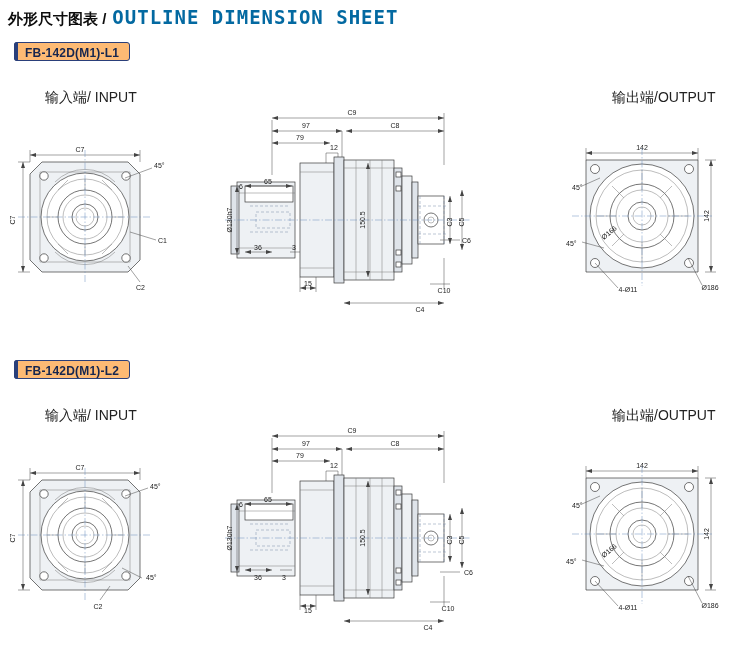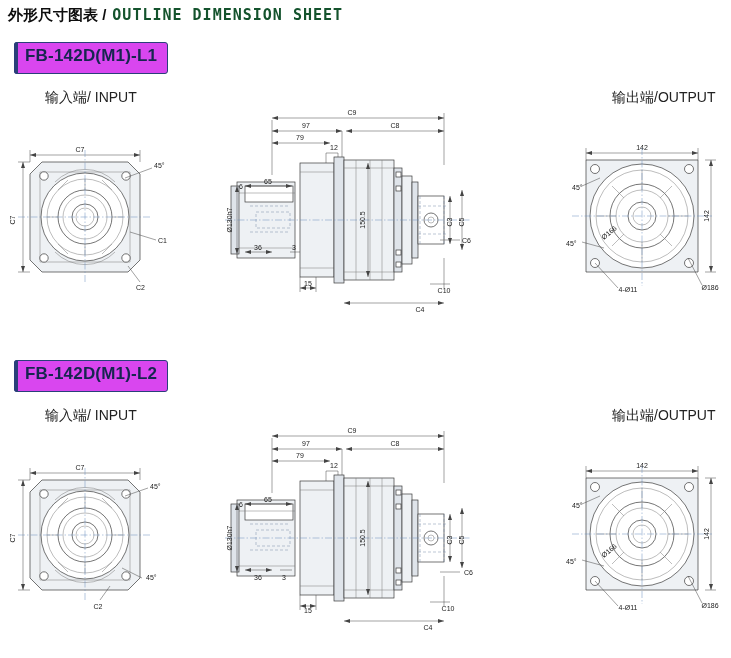--- a/index.html
+++ b/index.html
@@ -9,31 +9,31 @@
     font-family:"Liberation Sans", sans-serif;
     color:#1a1a1a;
     position:relative;
     overflow:hidden;
   }
   .page{position:relative;width:731px;height:566px;}
 
   
   .header{position:absolute;left:8px;top:6px;display:flex;align-items:baseline;gap:6px;}
   .header .cn{font-size:15px;font-weight:bold;color:#0d0d0d;letter-spacing:0px;}
-  .header .en{font-size:15px;font-weight:bold;color:#14532d;letter-spacing:1px;
+  .header .en{font-size:19px;font-weight:bold;color:#0369a1;letter-spacing:1px;
               font-family:"DejaVu Sans Mono", monospace;}
 
   
   .model-tag{
     position:absolute;
     border:1px solid #2a3f7a;
     border-radius:3px;
-    background:#d946ef;
-    padding:3px 10px 7px 10px;
-    font-size:17px;
+    background:#fdba74;
+    padding:3px 10px 0 10px;
+    font-size:12px;
     color:#16264f;
     font-weight:bold;
     letter-spacing:.2px;
   }
   .model-tag:before{
     content:"";position:absolute;left:-1px;top:-1px;bottom:-1px;width:4px;
     background:#2a3f7a;border-radius:3px 0 0 3px;
   }
 
   

